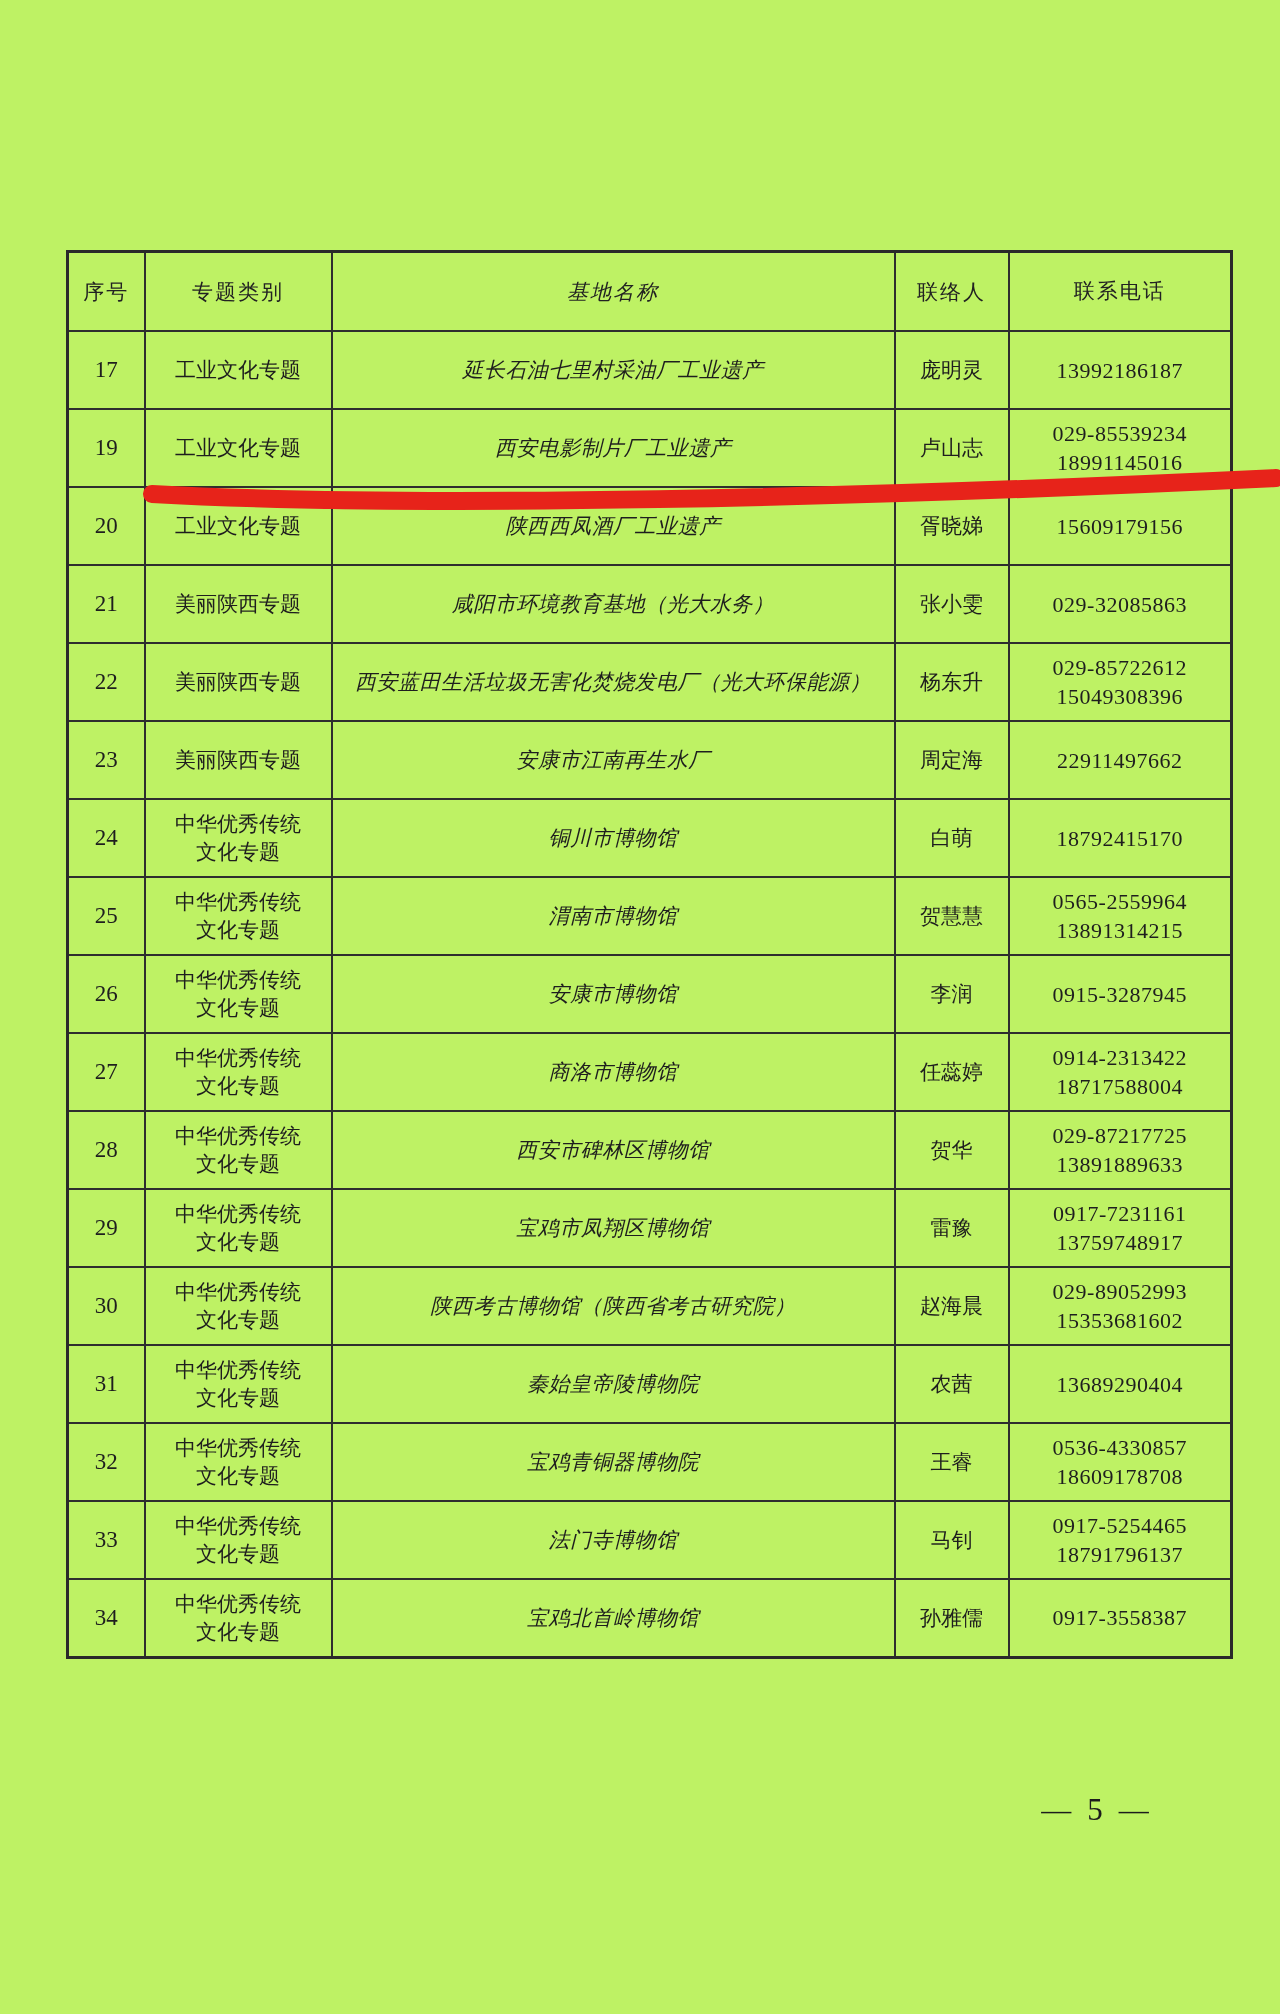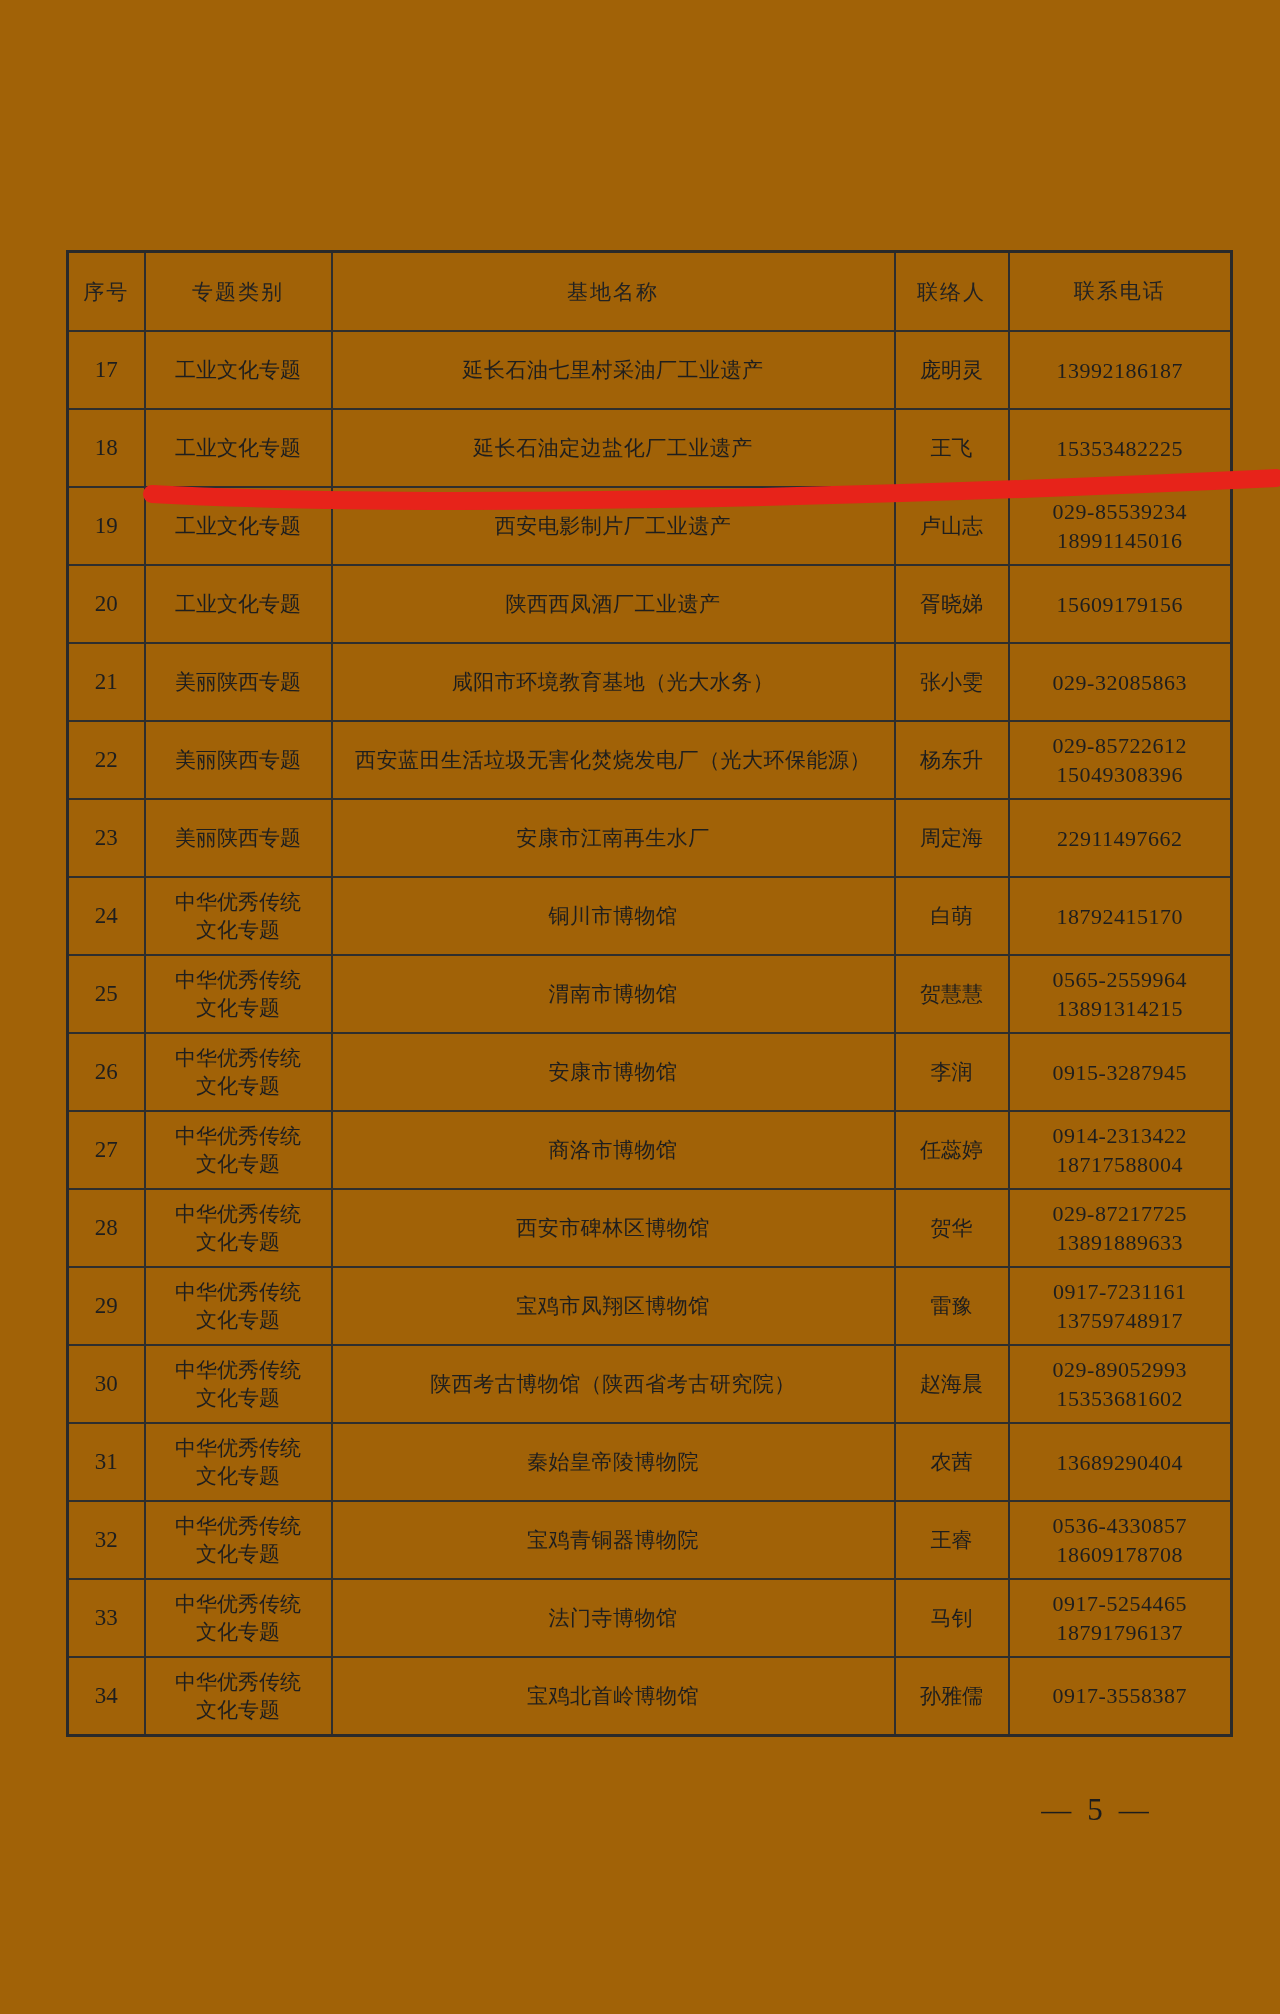--- a/index.html
+++ b/index.html
@@ -1,19 +1,19 @@
 <!DOCTYPE html>
 <html><head>
 <meta charset="utf-8">
 <style>
   html,body{margin:0;padding:0;background:#ffffff;}
   #page{
     position:relative;
     width:1280px;height:2014px;
-    background:#a16207;
+    background:#bef264;
     font-family:"Liberation Serif","DejaVu Serif",serif;
     color:#1e1e1e;
     overflow:hidden;
   }
   table#main-table{
     position:absolute;
     left:66px;top:250px;
     width:1164px;
     border-collapse:collapse;
     table-layout:fixed;
@@ -30,21 +30,21 @@
   }
   #main-table th{
     height:73px;
     font-size:21px;
     letter-spacing:2px;
     color:#222;
   }
   #main-table tr.r{height:78px;}
   .c-no{width:77px;font-size:23px;}
   .c-cat{width:187px;font-size:21px;line-height:28px;}
-  .c-base{width:563px;font-size:21px;letter-spacing:0.5px;}
+  .c-base{width:563px;font-size:21px;letter-spacing:0.5px;font-style:italic;}
   .c-contact{width:114px;font-size:21px;}
   .c-phone{width:223px;font-size:22px;line-height:29px;letter-spacing:0.5px;}
   #red-line-svg{position:absolute;left:0;top:0;pointer-events:none;}
   #page-footer{
     position:absolute;
     left:1020px;top:1792px;
     width:150px;
     text-align:center;
     font-size:30px;
     color:#1c1c1c;
@@ -80,27 +80,20 @@
     </thead>
     <tbody>
       <tr class="r">
         <td class="c-no">17</td>
         <td class="c-cat">工业文化专题</td>
         <td class="c-base">延长石油七里村采油厂工业遗产</td>
         <td class="c-contact">庞明灵</td>
         <td class="c-phone">13992186187</td>
       </tr>
       <tr class="r">
-        <td class="c-no">18</td>
-        <td class="c-cat">工业文化专题</td>
-        <td class="c-base">延长石油定边盐化厂工业遗产</td>
-        <td class="c-contact">王飞</td>
-        <td class="c-phone">15353482225</td>
-      </tr>
-      <tr class="r">
         <td class="c-no">19</td>
         <td class="c-cat">工业文化专题</td>
         <td class="c-base">西安电影制片厂工业遗产</td>
         <td class="c-contact">卢山志</td>
         <td class="c-phone">029-85539234
 18991145016</td>
       </tr>
       <tr class="r">
         <td class="c-no">20</td>
         <td class="c-cat">工业文化专题</td>

